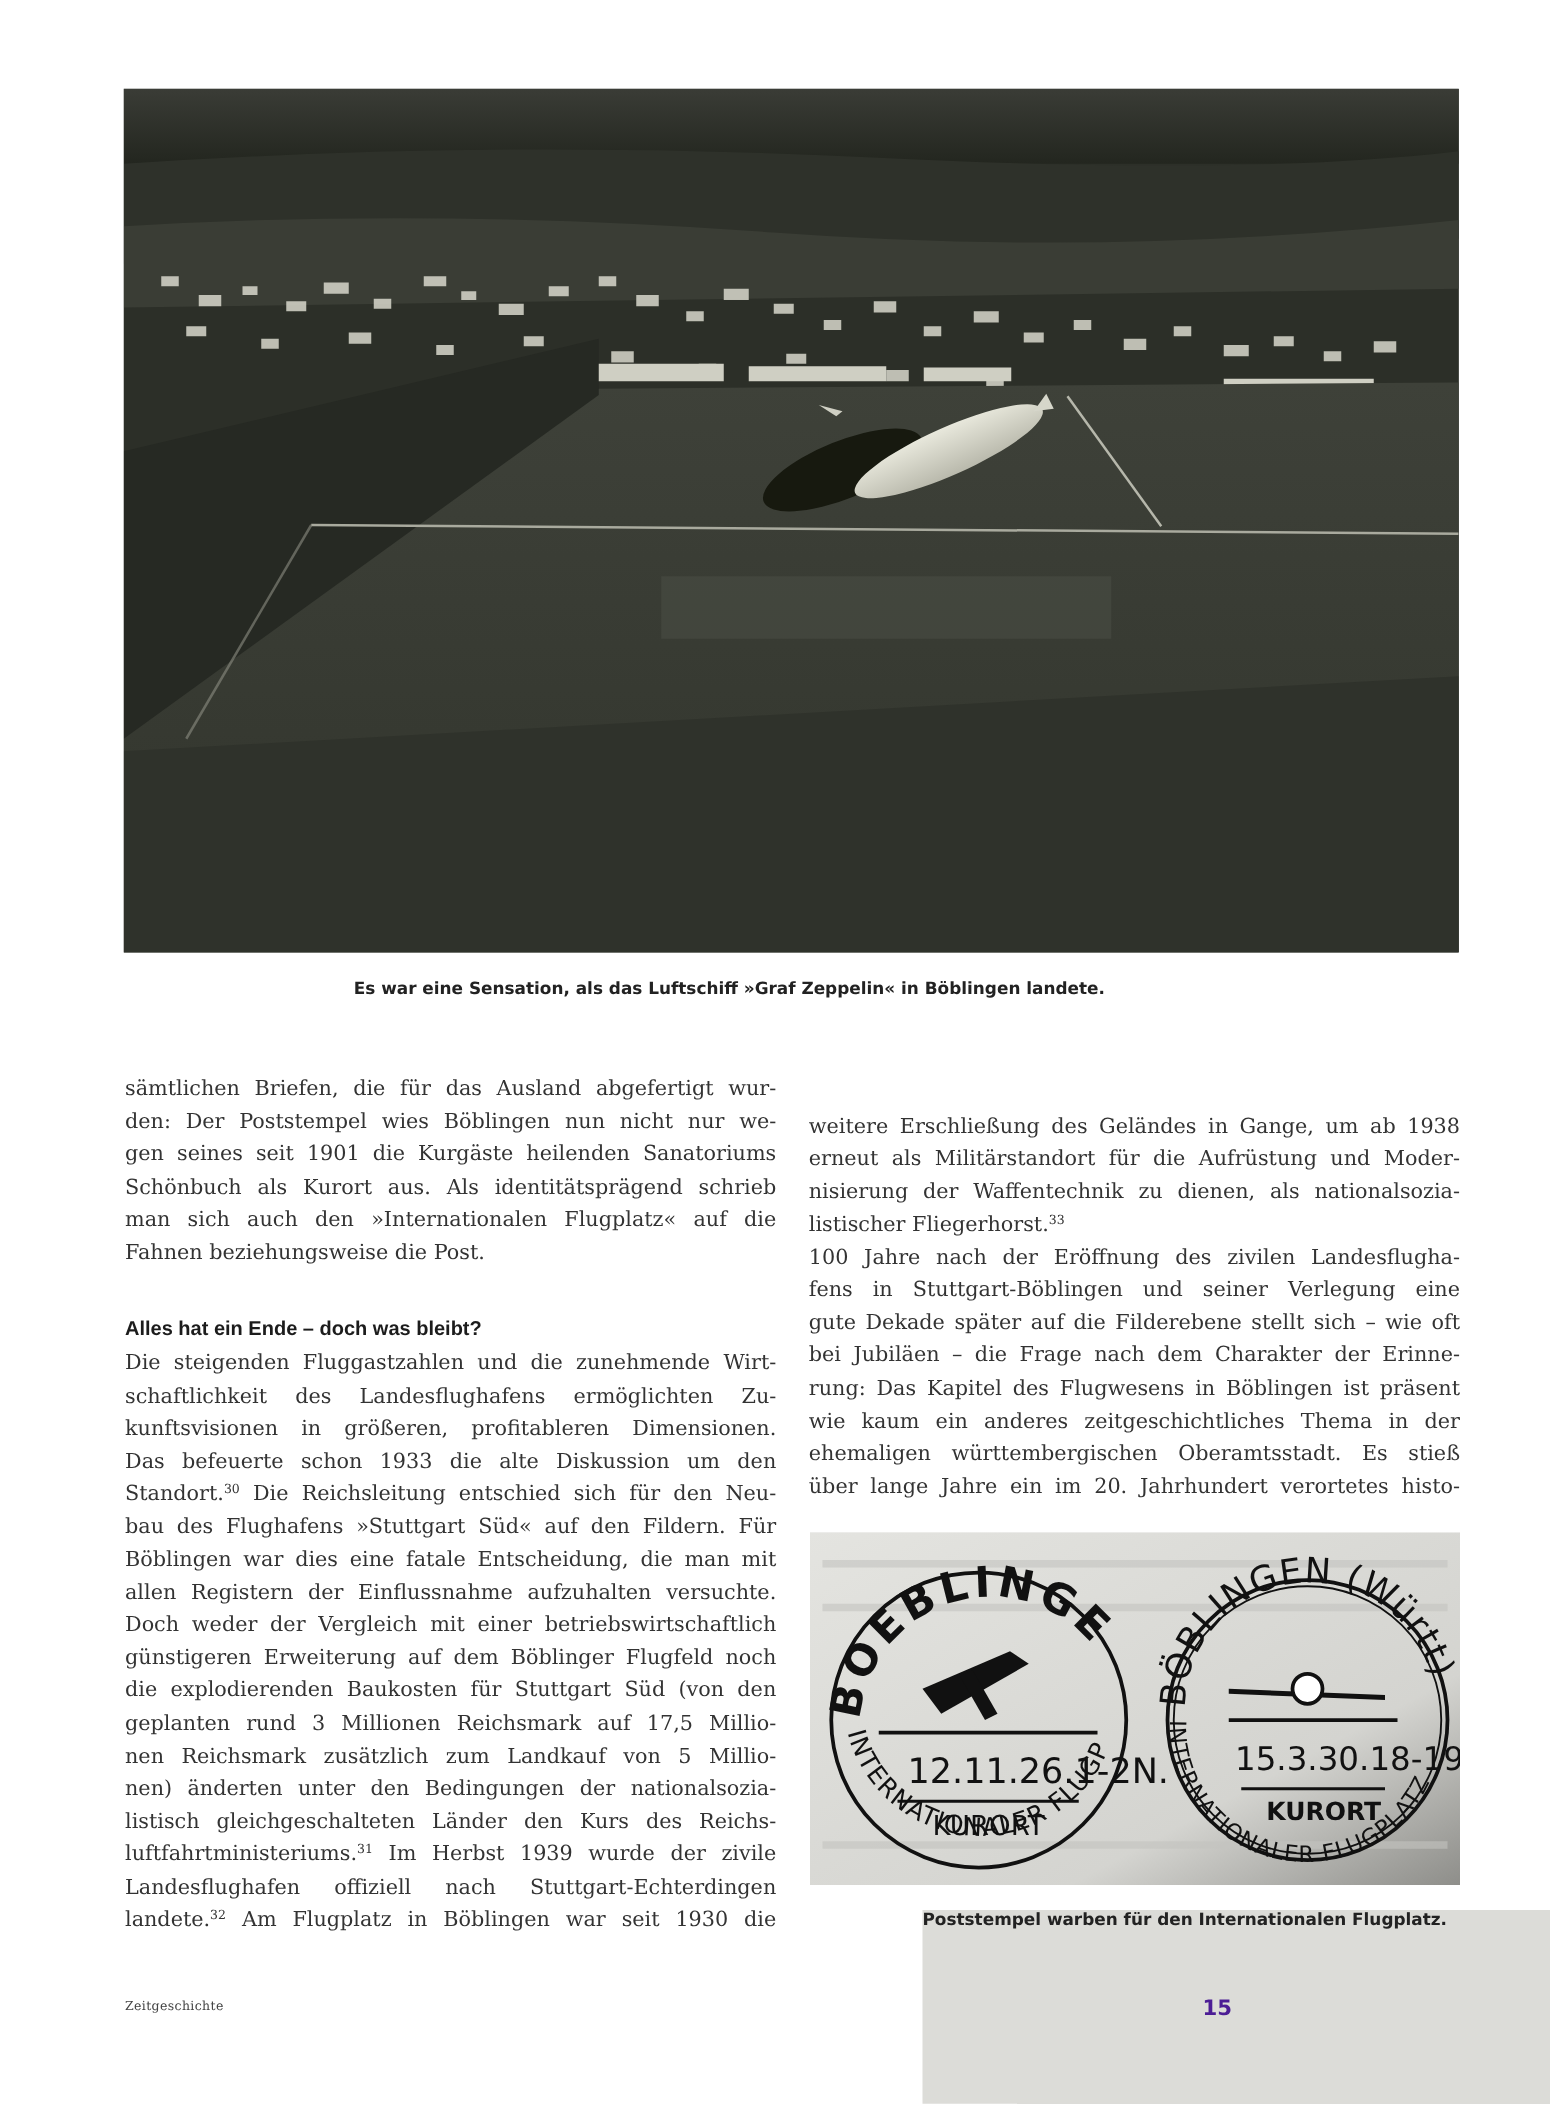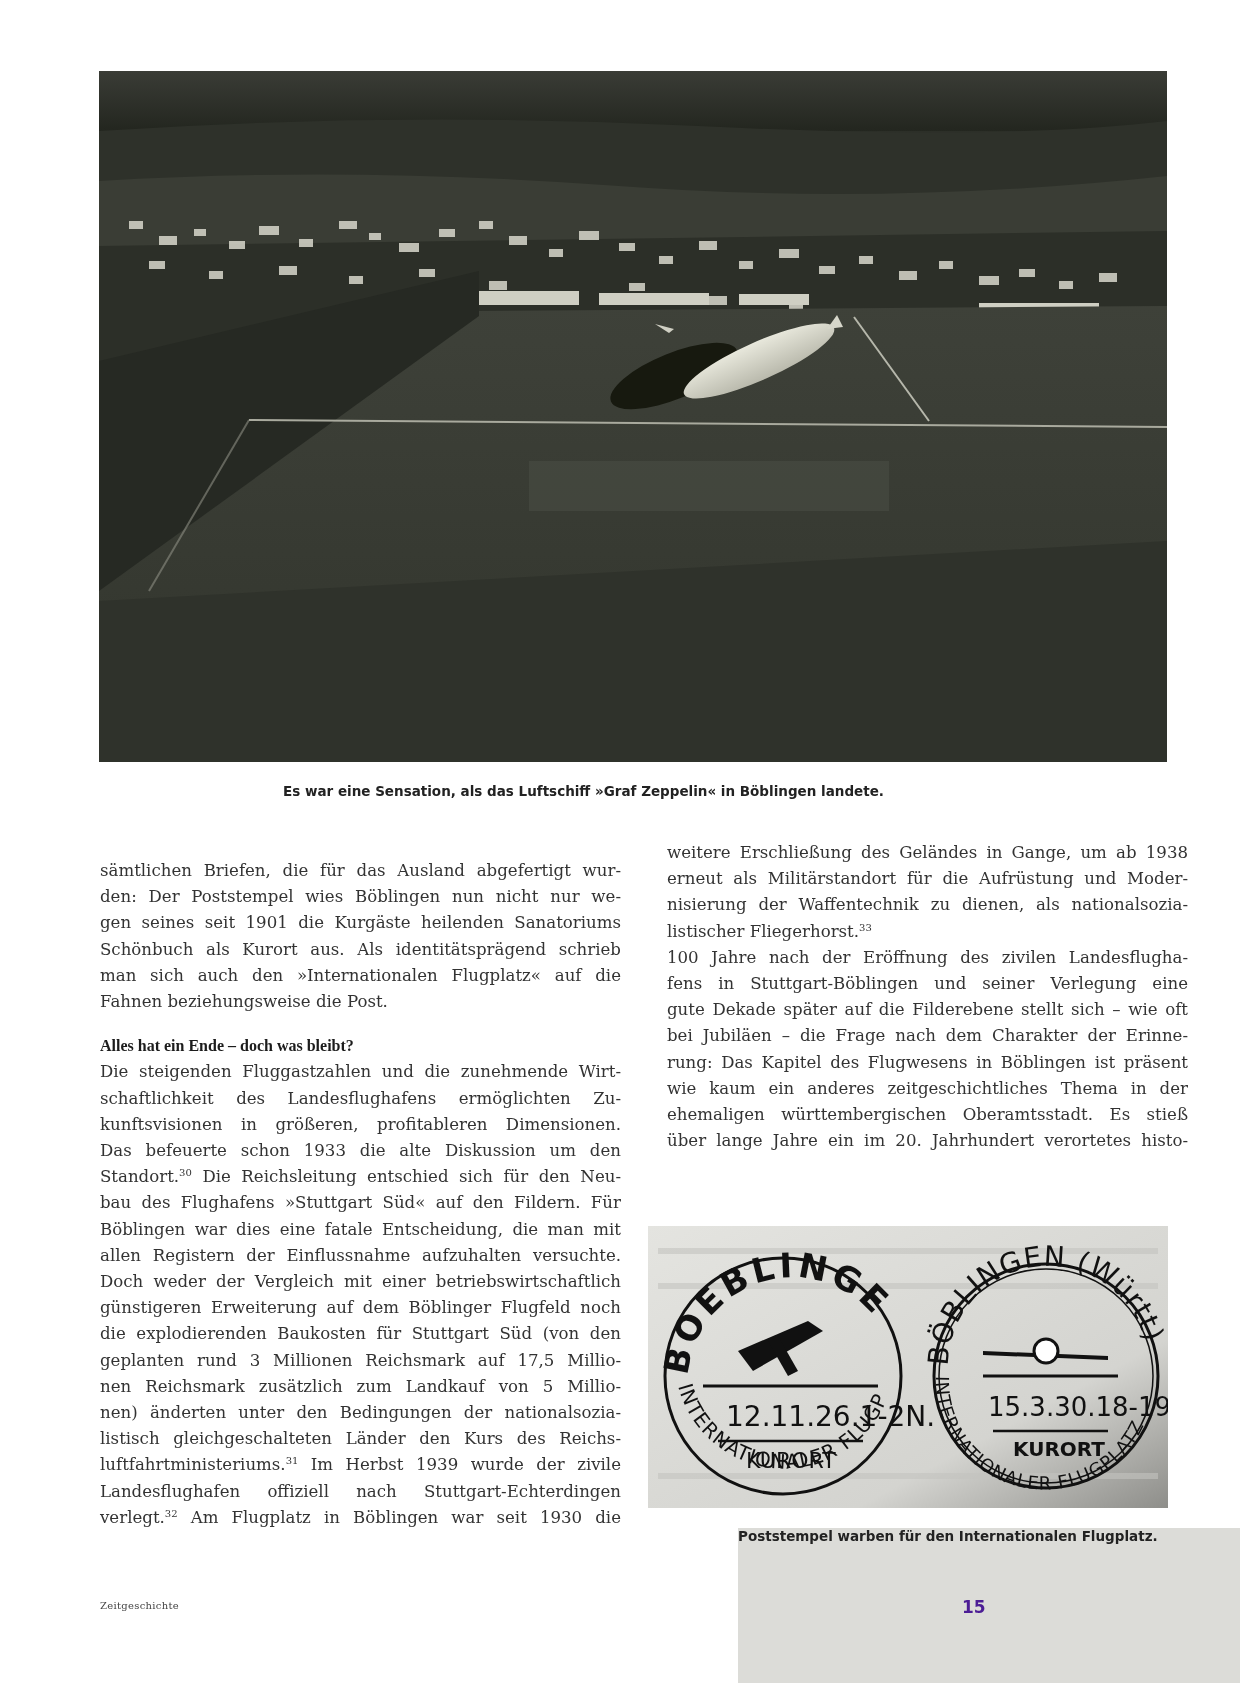--- a/index.html
+++ b/index.html
@@ -7,25 +7,25 @@
 
   .photo { position: absolute; left: 99px; top: 71px; width: 1068px; height: 691px; overflow: hidden; background: #2a2d26; }
   .photo svg { display: block; width: 100%; height: 100%; }
 
   .caption { position: absolute; font-family: "DejaVu Sans", sans-serif; font-weight: bold; font-size: 13.5px; color: #222; white-space: nowrap; }
   .caption.top { left: 283px; top: 783px; }
   .caption.stamps { left: 738px; top: 1528px; }
 
   .col { position: absolute; width: 521px; font-family: "DejaVu Serif", serif; font-size: 16.6px; line-height: 26.2px; color: #333; }
   .col.left { left: 100px; top: 858px; }
-  .col.right { left: 647px; top: 840px; width: 521px; margin-left: 20px; }
+  .col.right { left: 647px; top: 888px; width: 521px; }
   .col p { margin: 0; text-align: justify; text-align-last: left; hyphens: manual; }
   .col .line { display: block; text-align: justify; text-align-last: justify; white-space: nowrap; overflow: visible; }
   .col .line.last { text-align-last: left; }
-  .col h3 { margin: 18px 0 0 0; font-family: Liberation Serif, serif; font-weight: bold; font-size: 16px; line-height: 26.2px; color: #1c1c1c; }
+  .col h3 { margin: 36px 0 0 0; font-family: Liberation Sans, sans-serif; font-weight: bold; font-size: 16px; line-height: 26.2px; color: #1c1c1c; }
   sup { font-size: 10px; line-height: 0; vertical-align: 6px; }
 
   .stamps { position: absolute; left: 648px; top: 1226px; width: 520px; height: 282px; overflow: hidden; background: #dcdcd8; }
   .stamps svg { display: block; width: 100%; height: 100%; }
 
   .footer-section { position: absolute; left: 100px; top: 1600px; font-family: "DejaVu Serif", serif; font-size: 10px; color: #444; letter-spacing: 0.3px; }
   .footer-page { position: absolute; left: 962px; top: 1597px; font-family: "DejaVu Sans", sans-serif; font-weight: bold; font-size: 17px; color: #4c1d95; }
 </style>
 </head>
 <body>
@@ -146,21 +146,21 @@
     <span class="line">allen Registern der Einflussnahme aufzuhalten versuchte.</span>
     <span class="line">Doch weder der Vergleich mit einer betriebswirtschaftlich</span>
     <span class="line">günstigeren Erweiterung auf dem Böblinger Flugfeld noch</span>
     <span class="line">die explodierenden Baukosten für Stuttgart Süd (von den</span>
     <span class="line">geplanten rund 3 Millionen Reichsmark auf 17,5 Millio-</span>
     <span class="line">nen Reichsmark zusätzlich zum Landkauf von 5 Millio-</span>
     <span class="line">nen) änderten unter den Bedingungen der nationalsozia-</span>
     <span class="line">listisch gleichgeschalteten Länder den Kurs des Reichs-</span>
     <span class="line"><span>luftfahrtministeriums.</span><sup>31</sup><span> Im Herbst 1939 wurde der zivile</span></span>
     <span class="line">Landesflughafen offiziell nach Stuttgart-Echterdingen</span>
-    <span class="line"><span>verlegt.</span><sup>32</sup><span> Am Flugplatz in Böblingen war seit 1930 die</span></span>
+    <span class="line"><span>landete.</span><sup>32</sup><span> Am Flugplatz in Böblingen war seit 1930 die</span></span>
   </p>
 </div>
 
 <div class="col right">
   <p>
     <span class="line">weitere Erschließung des Geländes in Gange, um ab 1938</span>
     <span class="line">erneut als Militärstandort für die Aufrüstung und Moder-</span>
     <span class="line">nisierung der Waffentechnik zu dienen, als nationalsozia-</span>
     <span class="line last"><span>listischer Fliegerhorst.</span><sup>33</sup></span>
   </p>

